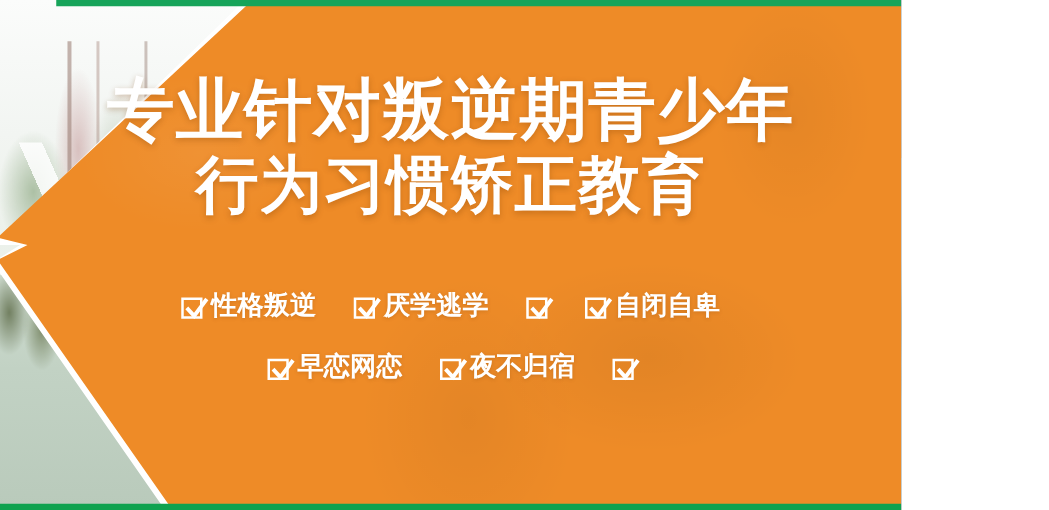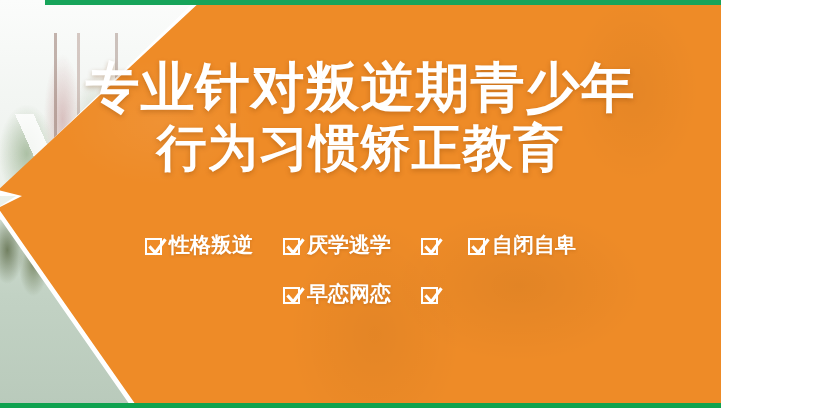--- a/index.html
+++ b/index.html
@@ -231,18 +231,26 @@
               </svg>
           </span>
           <span class="feature-label">早恋网恋</span>
         </div>
         <div class="feature-item">
           <span class="chk">
             <svg viewBox="0 0 24 24" aria-hidden="true">
                 <path d="M4 12 L9.5 18 L20 4" fill="none" stroke="#ffffff" stroke-width="3.6" stroke-linecap="square"></path>
               </svg>
           </span>
+          <span class="feature-label">夜不归宿</span>
+        </div>
+        <div class="feature-item">
+          <span class="chk">
+            <svg viewBox="0 0 24 24" aria-hidden="true">
+                <path d="M4 12 L9.5 18 L20 4" fill="none" stroke="#ffffff" stroke-width="3.6" stroke-linecap="square"></path>
+              </svg>
+          </span>
         </div>
       </div>
 
     </div>
   </div>
 </div>
 
 </body></html>

